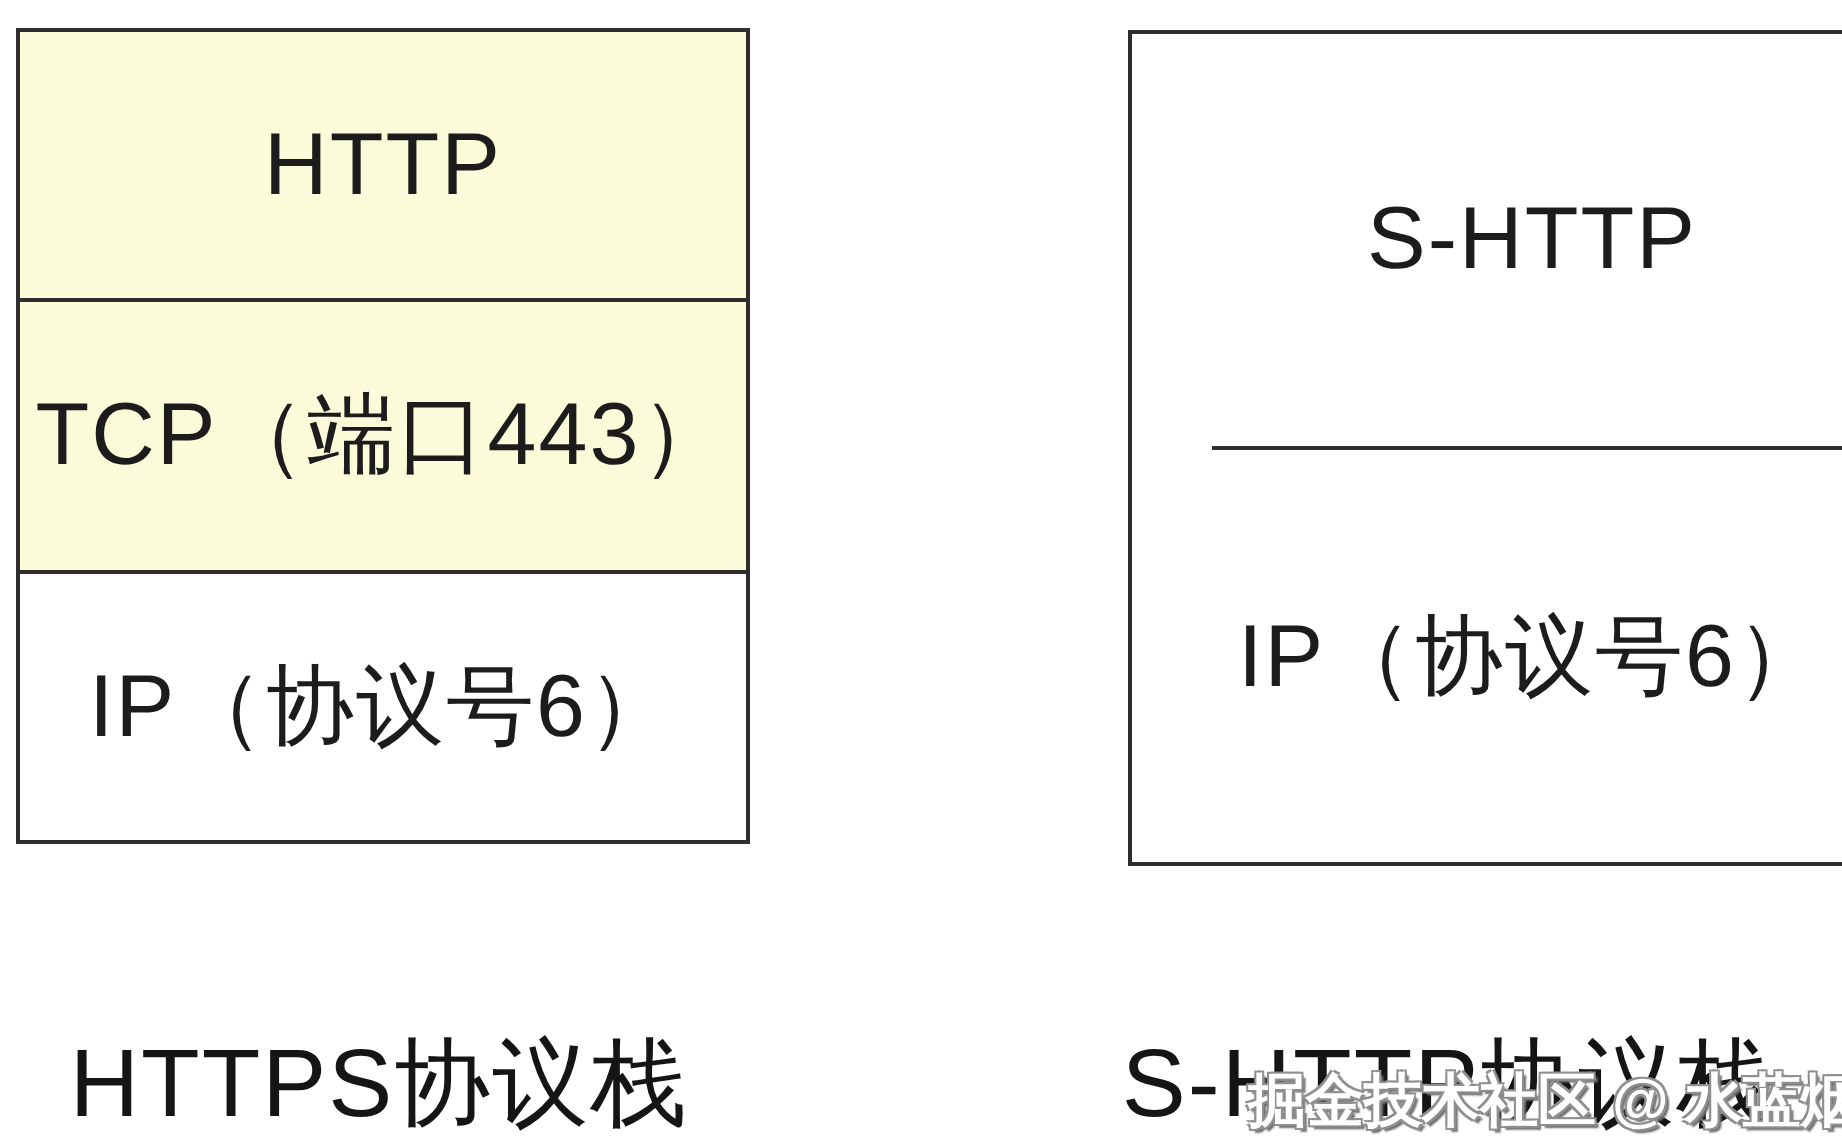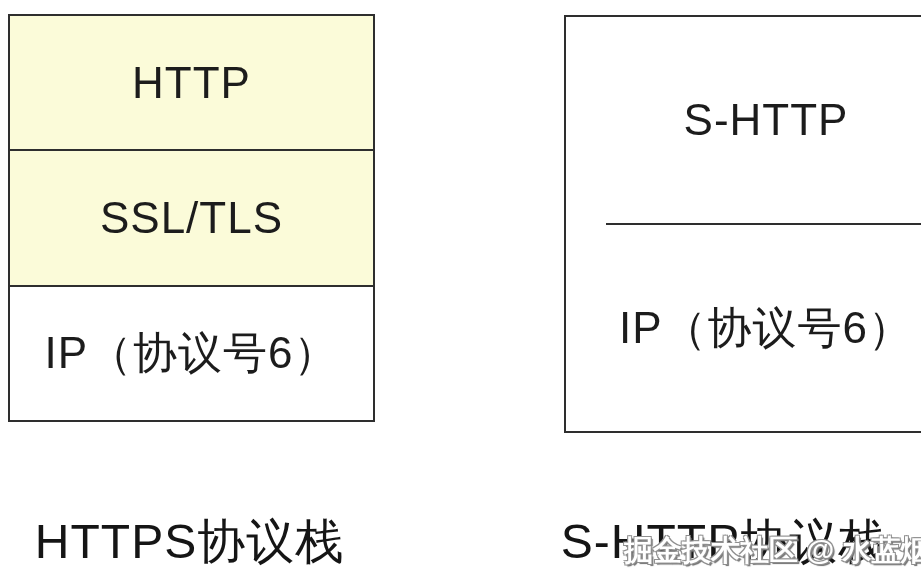--- a/index.html
+++ b/index.html
@@ -71,21 +71,21 @@
     z-index: 5;
   }
 </style>
 </head>
 <body>
 
 <div class="canvas">
 
   <div class="stack stack-left">
     <div class="layer fill-yellow">HTTP</div>
-    <div class="layer fill-yellow">SSL/TLS</div>
+    <div class="layer fill-yellow">TCP（端口443）</div>
     <div class="layer fill-white">IP（协议号6）</div>
   </div>
 
   <div class="stack stack-right">
     <div class="layer fill-white">S-HTTP</div>
     <div class="layer fill-white">IP（协议号6）</div>
   </div>
 
   <div class="stack-label label-left">HTTPS协议栈</div>
   <div class="stack-label label-right">S-HTTP协议栈</div>

